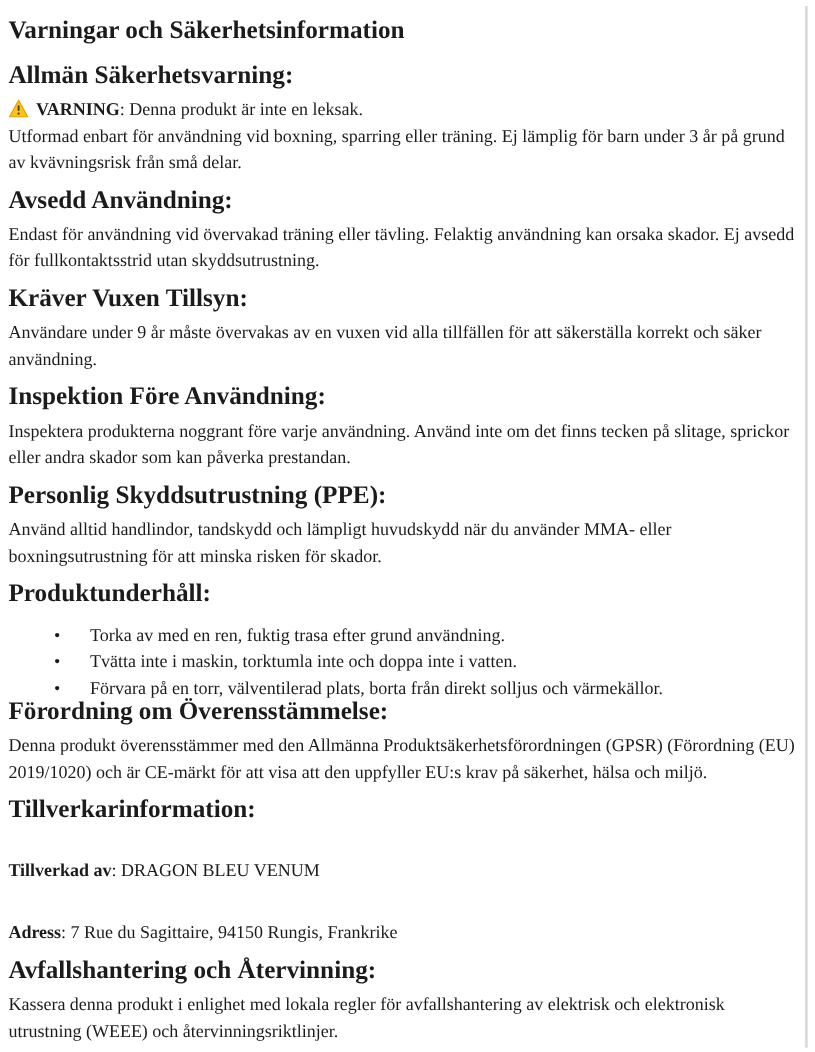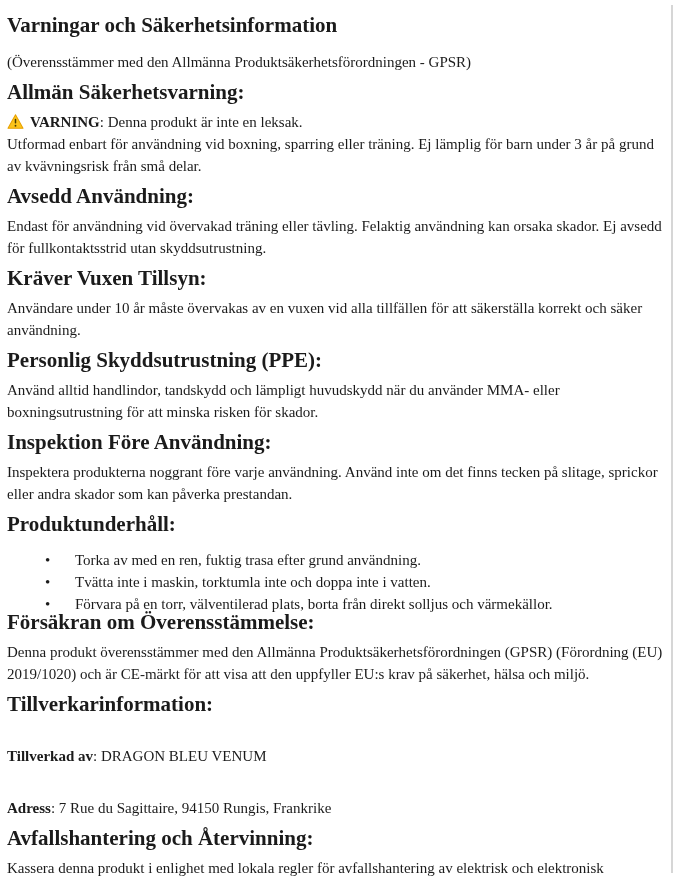--- a/index.html
+++ b/index.html
@@ -64,21 +64,20 @@
     background: #d6d6d6;
   }
 </style>
 </head>
 <body>
 
 <div class="page">
 
   <h1>Varningar och Säkerhetsinformation</h1>
 
-  <p>(Överensstämmer med den Allmänna Produktsäkerhetsförordningen - GPSR)</p>
 
   <section>
     <h2>Allmän Säkerhetsvarning:</h2>
     <p>
       <span>
         <svg class="warn-icon" width="17" height="15" viewBox="0 0 24 22" aria-hidden="true">
           <path d="M12 1 L23 21 H1 Z" fill="#FCC419" stroke="#E8A000" stroke-width="1.5" stroke-linejoin="round"></path>
           <rect x="10.9" y="7" width="2.2" height="7" rx="1" fill="#4a3b00"></rect>
           <circle cx="12" cy="17.2" r="1.4" fill="#4a3b00"></circle>
         </svg><strong>VARNING</strong><span>: Denna produkt är inte en leksak.</span>
@@ -87,31 +86,31 @@
     </p>
   </section>
 
   <section>
     <h2>Avsedd Användning:</h2>
     <p>Endast för användning vid övervakad träning eller tävling. Felaktig användning kan orsaka skador. Ej avsedd för fullkontaktsstrid utan skyddsutrustning.</p>
   </section>
 
   <section>
     <h2>Kräver Vuxen Tillsyn:</h2>
-    <p>Användare under 10 år måste övervakas av en vuxen vid alla tillfällen för att säkerställa korrekt och säker användning.</p>
+    <p>Användare under 9 år måste övervakas av en vuxen vid alla tillfällen för att säkerställa korrekt och säker användning.</p>
+  </section>
+
+  <section>
+    <h2>Inspektion Före Användning:</h2>
+    <p>Inspektera produkterna noggrant före varje användning. Använd inte om det finns tecken på slitage, sprickor eller andra skador som kan påverka prestandan.</p>
   </section>
 
   <section>
     <h2>Personlig Skyddsutrustning (PPE):</h2>
     <p>Använd alltid handlindor, tandskydd och lämpligt huvudskydd när du använder MMA- eller boxningsutrustning för att minska risken för skador.</p>
-  </section>
-
-  <section>
-    <h2>Inspektion Före Användning:</h2>
-    <p>Inspektera produkterna noggrant före varje användning. Använd inte om det finns tecken på slitage, sprickor eller andra skador som kan påverka prestandan.</p>
   </section>
 
   <section>
     <h2>Produktunderhåll:</h2>
     <ul class="maint-list">
       <li>
         <span class="bullet">•</span>
         <span>Torka av med en ren, fuktig trasa efter grund användning.</span>
       </li>
       <li>
@@ -119,21 +118,21 @@
         <span>Tvätta inte i maskin, torktumla inte och doppa inte i vatten.</span>
       </li>
       <li>
         <span class="bullet">•</span>
         <span>Förvara på en torr, välventilerad plats, borta från direkt solljus och värmekällor.</span>
       </li>
     </ul>
   </section>
 
   <section>
-    <h2 class="tight">Försäkran om Överensstämmelse:</h2>
+    <h2 class="tight">Förordning om Överensstämmelse:</h2>
     <p>Denna produkt överensstämmer med den Allmänna Produktsäkerhetsförordningen (GPSR) (Förordning (EU) 2019/1020) och är CE-märkt för att visa att den uppfyller EU:s krav på säkerhet, hälsa och miljö.</p>
   </section>
 
   <section>
     <h2>Tillverkarinformation:</h2>
     <p>
       <span class="mfg-line block"><strong>Tillverkad av</strong><span>: DRAGON BLEU VENUM</span></span>
       <span class="mfg-line block"><strong>Adress</strong><span>: 7 Rue du Sagittaire, 94150 Rungis, Frankrike</span></span>
     </p>
   </section>

